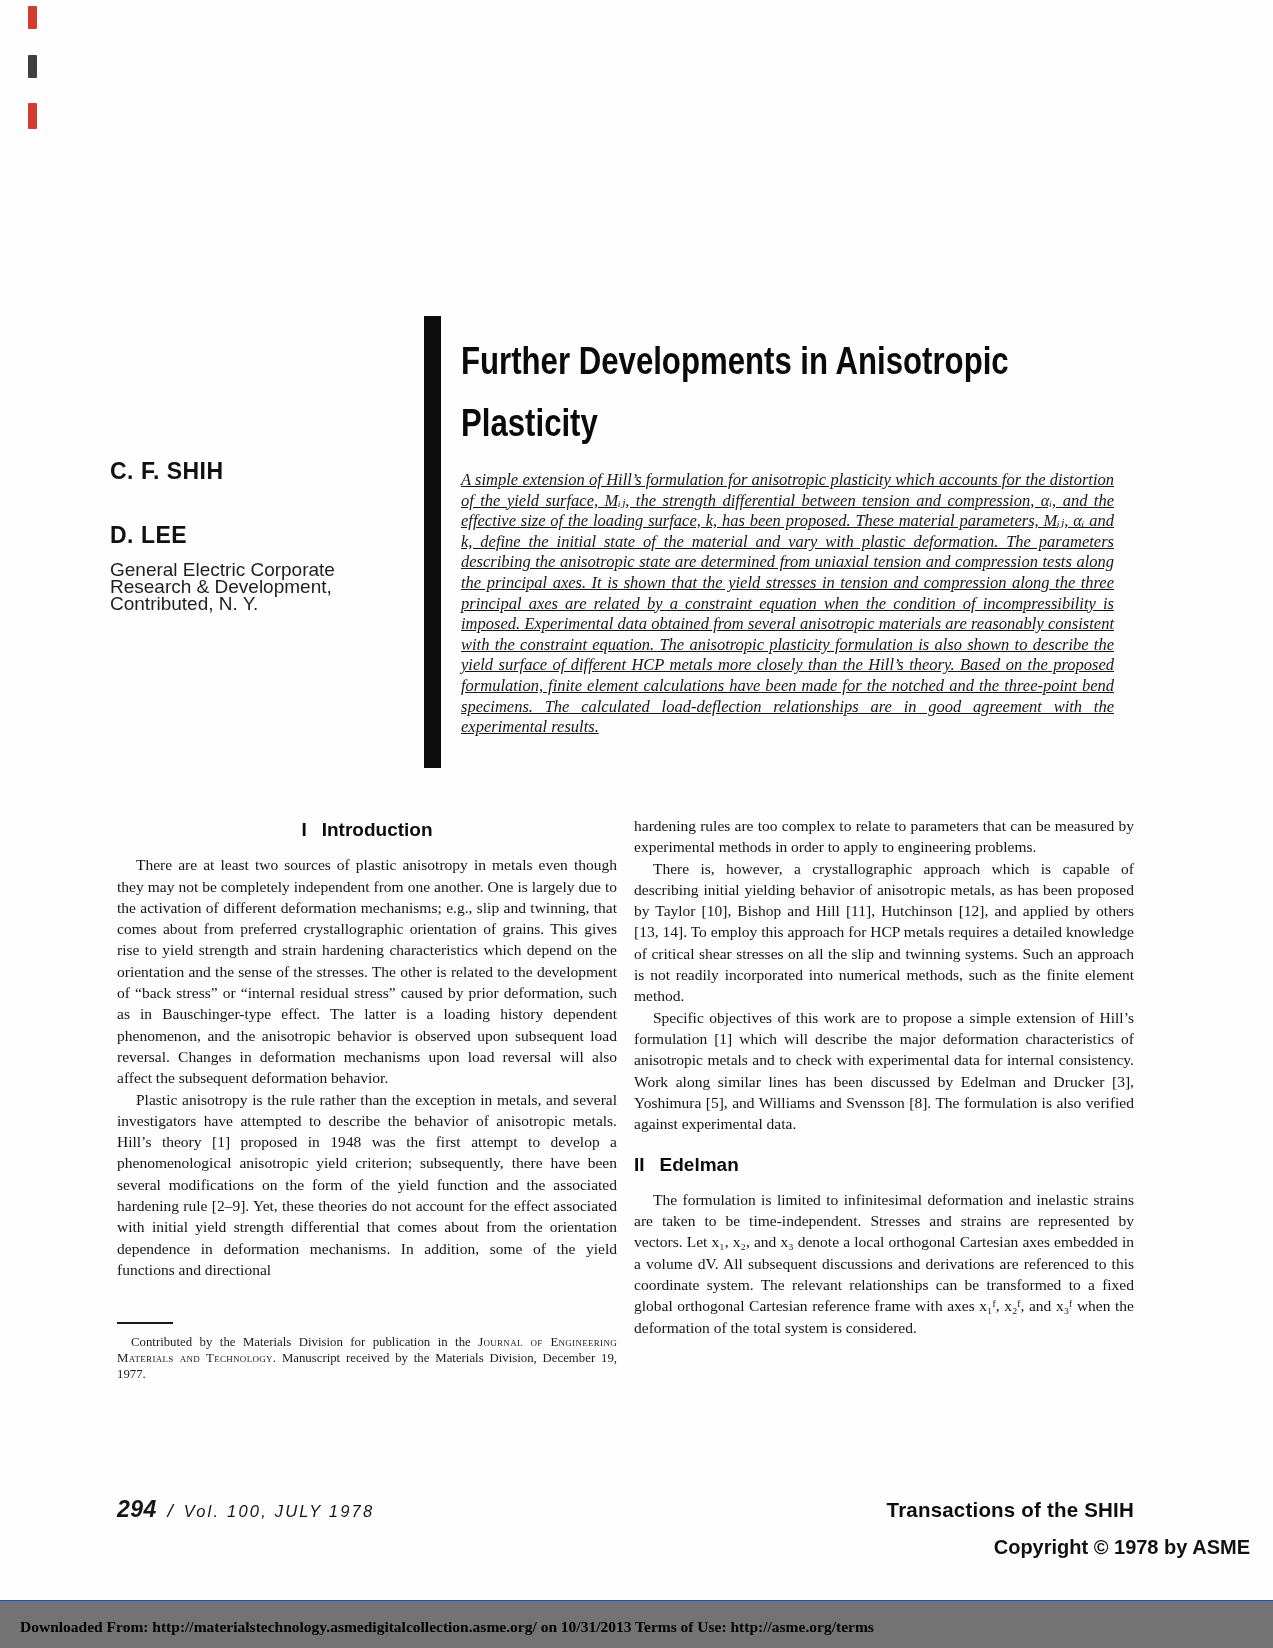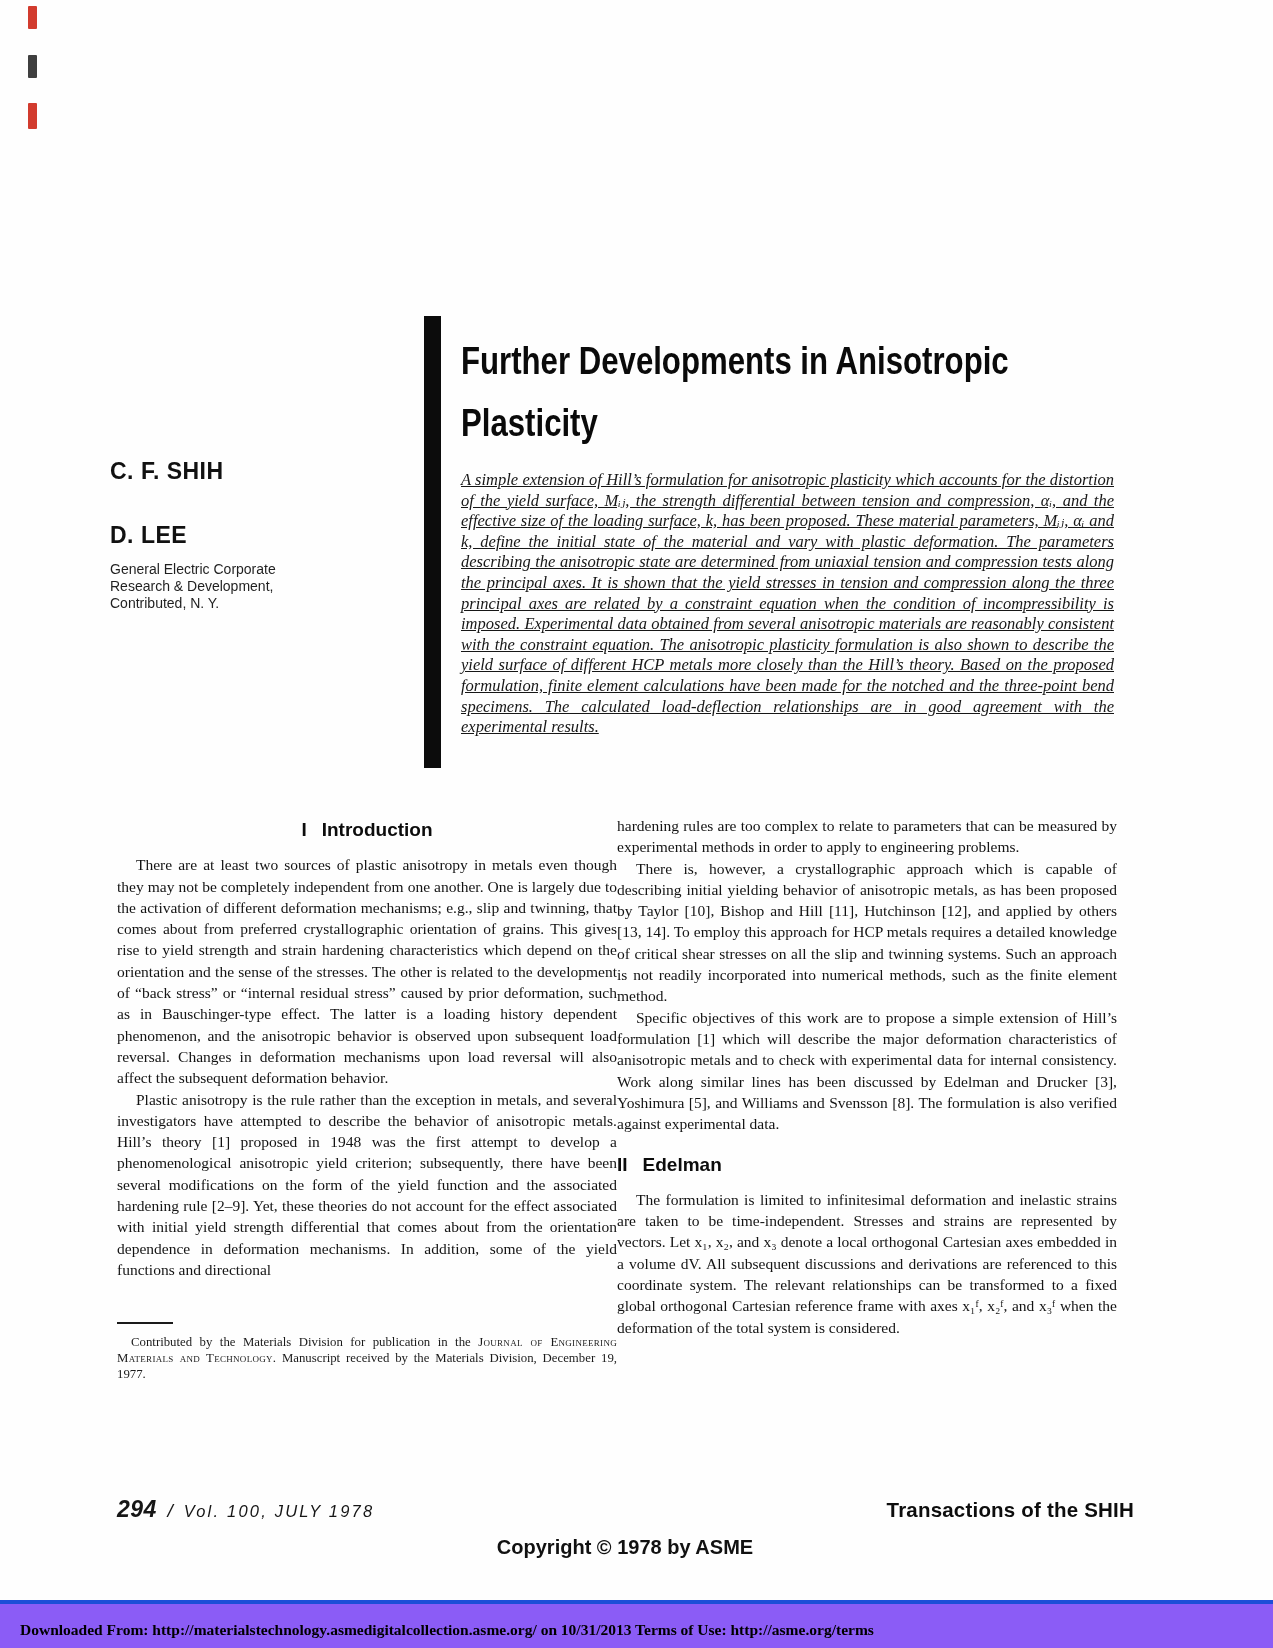--- a/index.html
+++ b/index.html
@@ -21,29 +21,29 @@
   .article-title { position: absolute; left: 461px; top: 330px; width: 680px;
                    font-family: "Liberation Sans", "DejaVu Sans", sans-serif;
                    font-weight: 700; font-size: 38px; line-height: 62px; color: #0a0a0a;
                    letter-spacing: 0px; }
   .article-title .tline { display: block; transform: scaleX(0.82); transform-origin: left center; white-space: nowrap; }
 
   .authors-block { position: absolute; left: 110px; top: 458px; width: 306px; text-align: left;
                    font-family: "Liberation Sans", "DejaVu Sans", sans-serif; }
   .author-name { font-weight: 700; font-size: 23px; color: #111; letter-spacing: 0.5px; }
   .author-name.first { margin-bottom: 37px; }
-  .affiliation { margin-top: 12px; font-size: 14px; line-height: 17px; color: #1f1f1f; }
+  .affiliation { margin-top: 12px; font-size: 19px; line-height: 17px; color: #1f1f1f; }
 
   .abstract { position: absolute; left: 461px; top: 470px; width: 653px;
               font-style: italic; font-size: 16.5px; line-height: 20.6px;
               text-align: justify; color: #161616; text-decoration: underline; }
 
   
   .body-columns { position: absolute; left: 117px; top: 815px; width: 1017px;
-                  display: flex; }
+                  display: flex; gap: 17px; }
   .col { width: 500px; font-size: 15.5px; line-height: 21.3px; text-align: justify; color: #131313; }
 
   .section-heading { font-family: "Liberation Sans", "DejaVu Sans", sans-serif;
                      font-weight: 700; font-size: 19px; color: #0c0c0c; text-align: left; }
   .section-heading .sec-num { display: inline-block; margin-right: 15px; }
   .heading-intro { text-align: center; margin: 4px 0 14px 0; }
   .heading-theory { margin: 20px 0 13px 0; }
 
   .para { margin: 0; }
   .para.indent { text-indent: 19px; }
@@ -58,26 +58,26 @@
   
   .footer-row { position: absolute; left: 117px; top: 1496px; width: 1017px;
                 display: flex; justify-content: space-between; align-items: baseline;
                 font-family: "Liberation Sans", "DejaVu Sans", sans-serif; }
   .folio { font-size: 17px; color: #161616; font-style: italic; }
   .folio .page-num { font-weight: 700; font-size: 23px; letter-spacing: 0.5px; }
   .folio .folio-sep { font-size: 19px; margin: 0 6px; }
   .folio .vol-info { letter-spacing: 2.2px; font-size: 16.5px; }
   .journal-footer { font-weight: 700; font-size: 20.5px; color: #0d0d0d; letter-spacing: 0.2px; }
 
-  .copyright-line { position: absolute; left: 0; top: 1536px; width: 1250px; text-align: center;
+  .copyright-line { position: absolute; left: 0; top: 1536px; width: 1250px; text-align: right;
                     font-family: "Liberation Sans", "DejaVu Sans", sans-serif;
                     font-weight: 700; font-size: 20px; color: #111; }
 
   .download-bar { position: absolute; left: 0; top: 1600px; width: 1273px; height: 48px;
-                  border-top: 4px solid #1d4ed8; background: #8b5cf6; }
+                  border-top: 1px solid #1d4ed8; background: #737373; }
   .download-bar .dl-text { position: absolute; left: 20px; top: 17px;
                   font-family: "Liberation Serif", "DejaVu Serif", serif;
                   font-weight: 700; font-size: 15.5px; color: #000; white-space: nowrap; }
 </style>
 </head>
 <body>
 
 <div class="page">
 
   <div class="scan-mark m1"></div>

